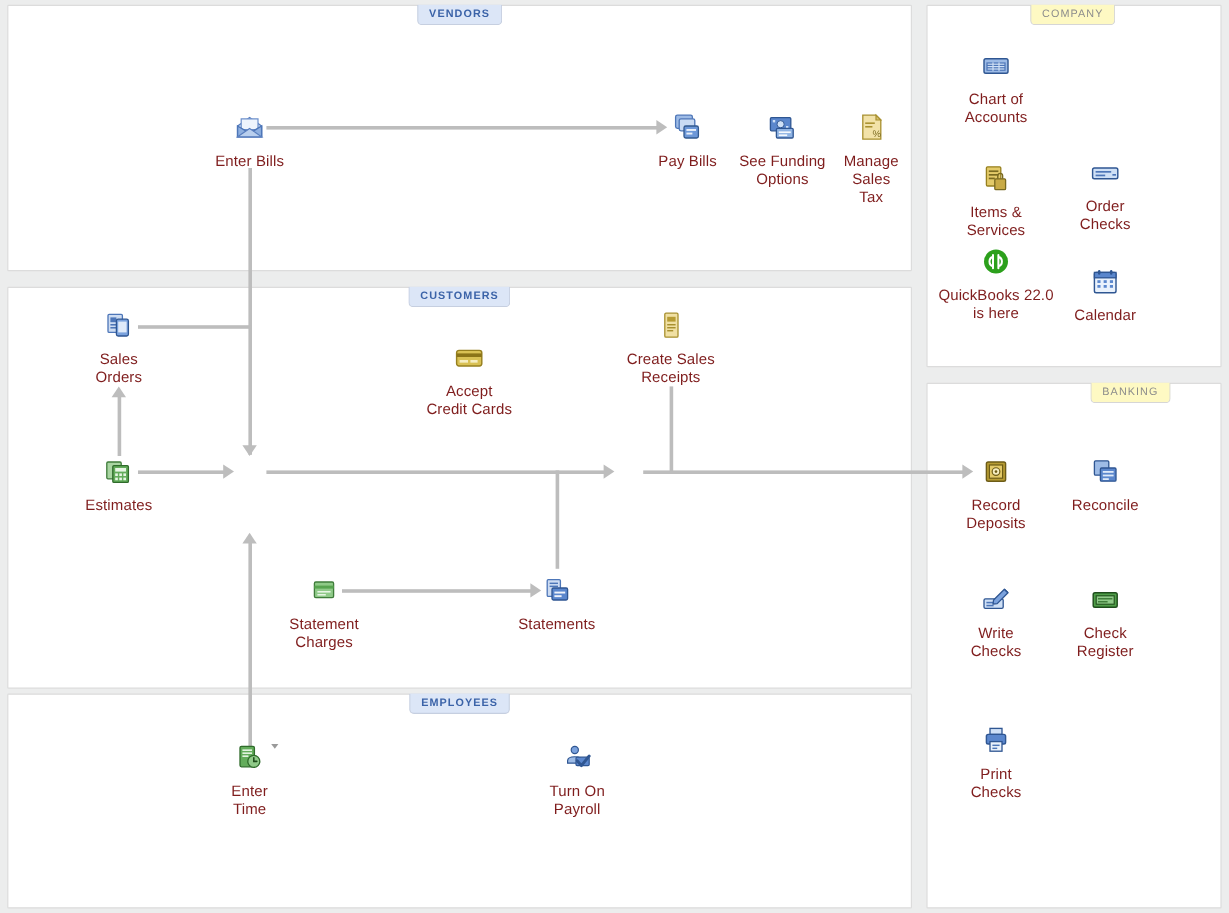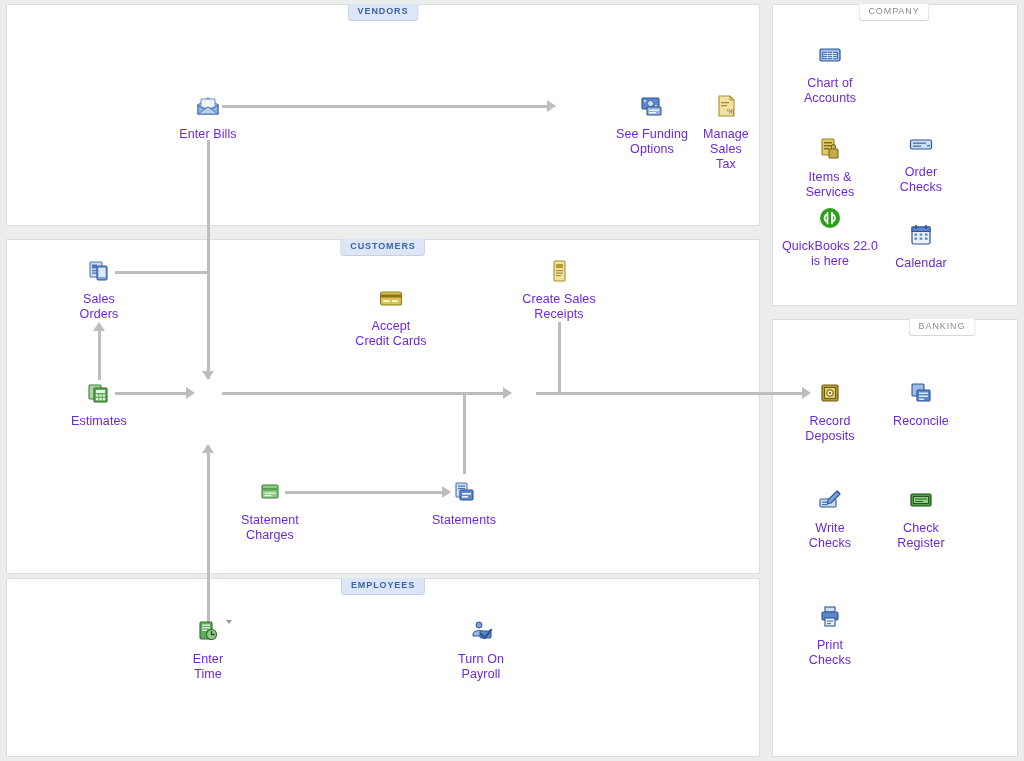--- a/index.html
+++ b/index.html
@@ -36,21 +36,21 @@
     border:1px solid #c6cfe0;
     border-top:none;
     border-radius:0 0 4px 4px;
     background:#dce6f7;
     color:#3b63a8;
     white-space:nowrap;
     line-height:11px;
     z-index:6;
   }
   .badge.neutral{
-    background:#ffffff;
+    background:#fef9c3;
     border-color:#d6d6d6;
     color:#8c8c8c;
     font-weight:normal;
   }
 
   
   .tile{
     position:absolute;
     width:104px;
     transform:translateX(-50%);
@@ -61,21 +61,21 @@
   .tile .glyph{
     display:block;
     height:30px;
     line-height:30px;
     margin:0 auto 4px auto;
   }
   .tile .glyph svg{display:block;margin:0 auto;}
   .tile .caption{
     display:block;
     font-size:12.5px;
-    color:#6d28d9;
+    color:#7f1d1d;
     line-height:15px;
     letter-spacing:.1px;
   }
   .tile.wide{width:120px;}
   .tile.narrow{width:86px;}
 
   .dropcaret{
     position:absolute;
     right:28px;top:2px;
     width:0;height:0;
@@ -157,20 +157,32 @@
       <svg width="26" height="26" viewBox="0 0 26 26">
         <path d="M3 12 L13 5 L23 12 L23 21 L3 21 Z" fill="#cddcf2" stroke="#5a7fbf" stroke-width="1.2"></path>
         <path d="M6 6 L20 6 L20 15 L6 15 Z" fill="#eef4fc" stroke="#6d90cb" stroke-width="1"></path>
         <path d="M3 12 L13 18 L23 12 L23 21 L3 21 Z" fill="#8fb0e0" stroke="#4d76b8" stroke-width="1.2"></path>
         <path d="M3 21 L13 14 L23 21 Z" fill="#b9cfee" stroke="#5a7fbf" stroke-width="1"></path>
       </svg>
     </span>
     <span class="caption">Enter Bills</span>
   </div>
 
+  <div class="tile" style="left:573px;top:93px;">
+    <span class="glyph">
+      <svg width="26" height="26" viewBox="0 0 26 26">
+        <rect x="3" y="3" width="14" height="11" rx="1.5" fill="#9dbbe6" stroke="#4d76b8" stroke-width="1.1"></rect>
+        <rect x="6" y="6" width="13" height="10" rx="1.5" fill="#c9dbf3" stroke="#4d76b8" stroke-width="1.1"></rect>
+        <rect x="10" y="12" width="12" height="10" rx="1.5" fill="#6d98d8" stroke="#32598f" stroke-width="1.1"></rect>
+        <rect x="12" y="14.5" width="8" height="1.6" fill="#ffffff" opacity=".85"></rect>
+        <rect x="12" y="17.5" width="5" height="1.6" fill="#ffffff" opacity=".85"></rect>
+      </svg>
+    </span>
+    <span class="caption">Pay Bills</span>
+  </div>
 
   <div class="tile wide" style="left:652px;top:93px;">
     <span class="glyph">
       <svg width="26" height="26" viewBox="0 0 26 26">
         <rect x="3" y="5" width="17" height="11" rx="1" fill="#5b87cd" stroke="#2f5692" stroke-width="1.1"></rect>
         <circle cx="11.5" cy="10.5" r="3" fill="#cfe0f6" stroke="#2f5692" stroke-width=".8"></circle>
         <rect x="5" y="7" width="2" height="2" fill="#cfe0f6"></rect>
         <rect x="16" y="12" width="2" height="2" fill="#cfe0f6"></rect>
         <rect x="8" y="14" width="14" height="8" rx="1" fill="#8fb3e3" stroke="#2f5692" stroke-width="1.1"></rect>
         <rect x="10" y="16.5" width="10" height="1.4" fill="#ffffff" opacity=".9"></rect>

